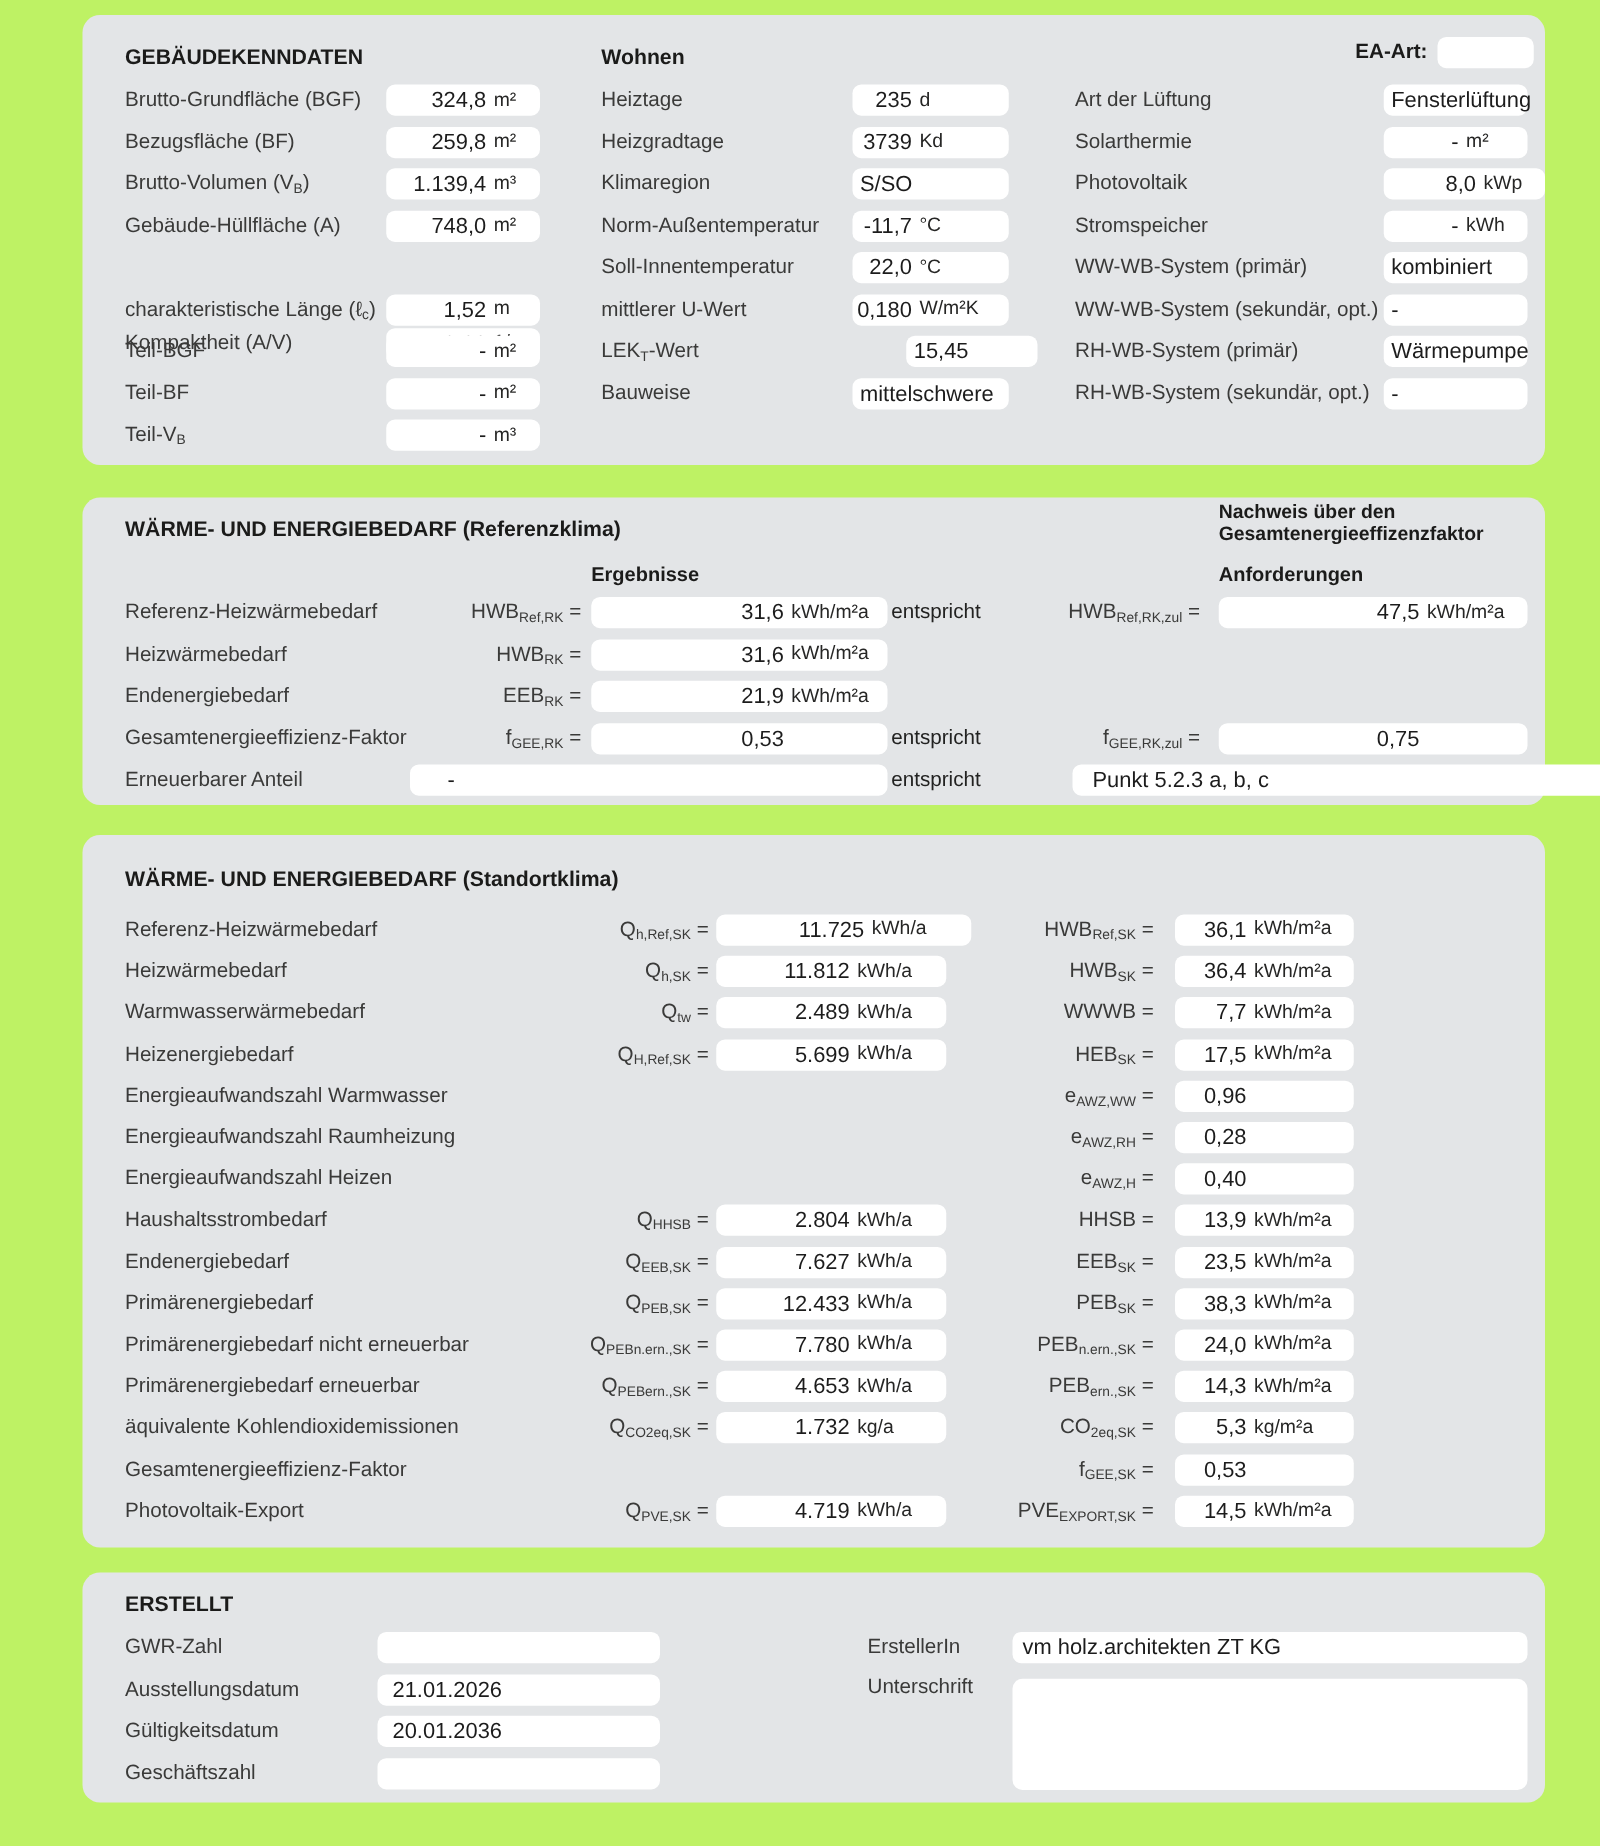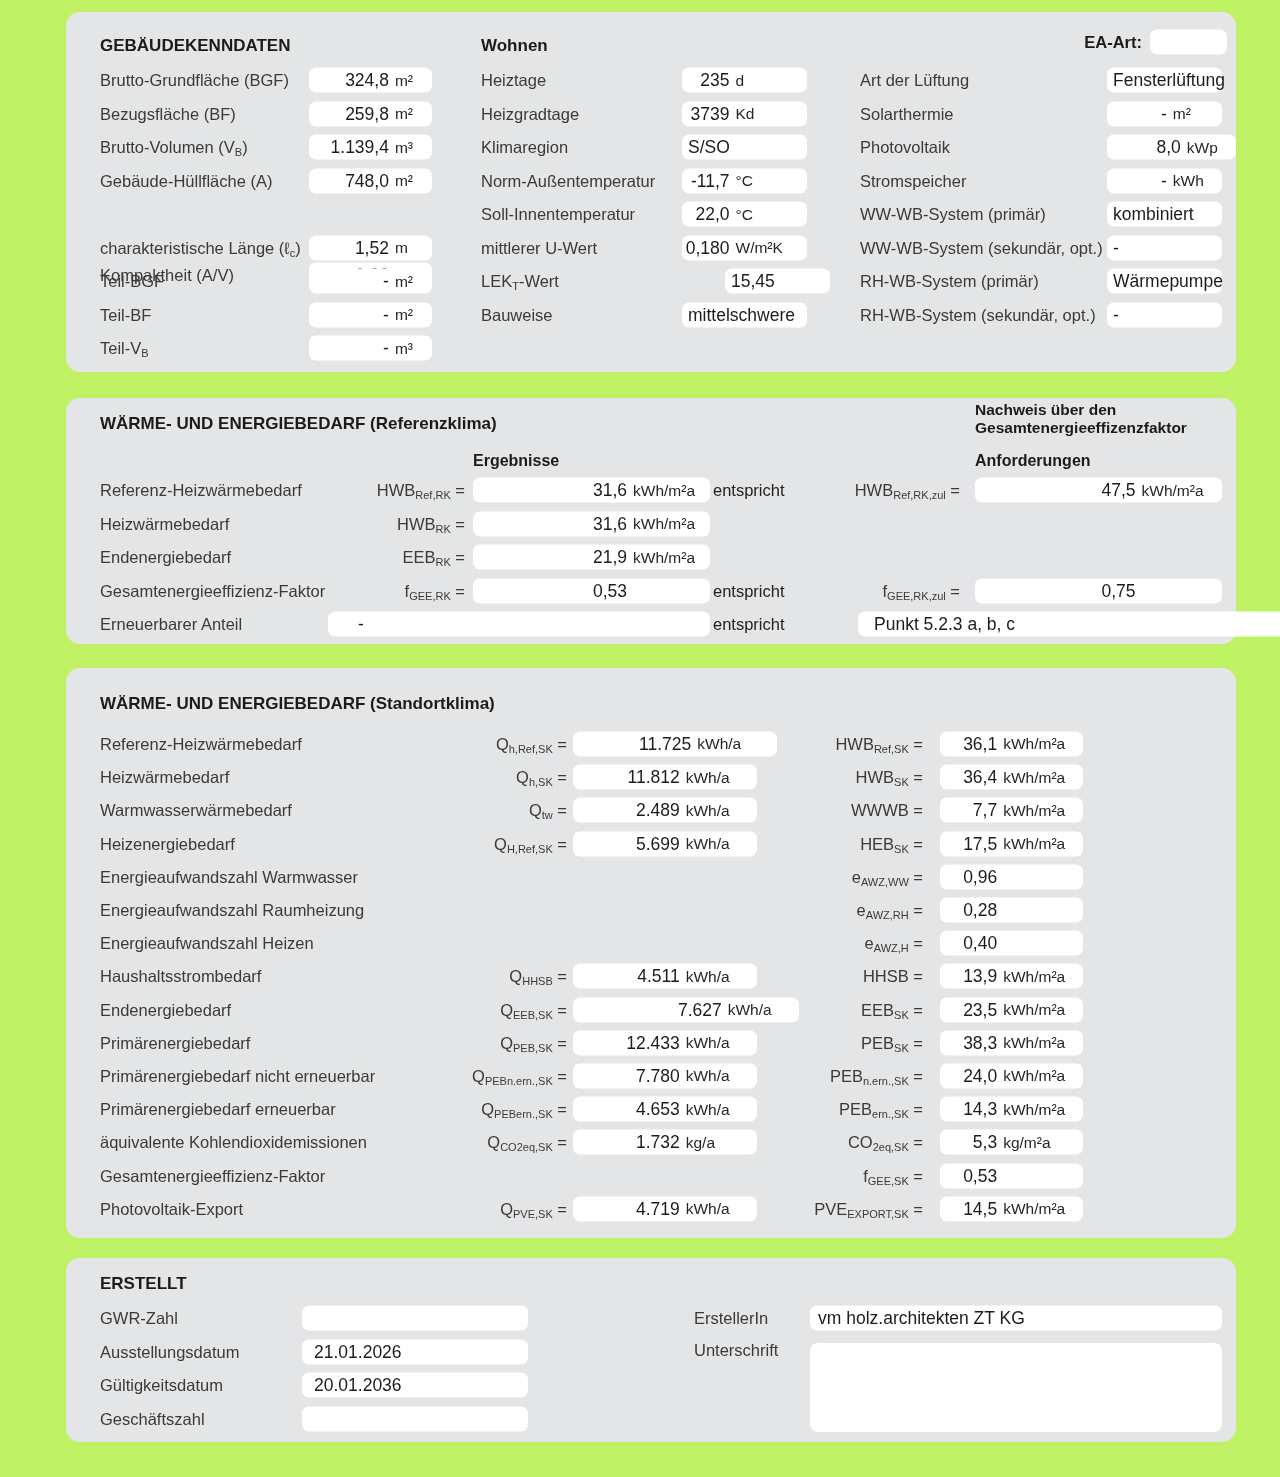--- a/index.html
+++ b/index.html
@@ -354,33 +354,33 @@
           <div class="flabel" style="left: 34px;">Energieaufwandszahl Heizen</div>
           <div class="fsym" style="left: 640px; width: 217px;">e<sub>AWZ,H</sub> =</div>
           <div class="vbox" style="left: 874px; width: 143px;">
             <span class="val num" style="width: 40%;">0,40</span>
           </div>
         </div>
         <div class="frow" style="top: 291.8px; height: 33.2px;">
           <div class="flabel" style="left: 34px;">Haushaltsstrombedarf</div>
           <div class="fsym" style="left: 280px; width: 221px;">Q<sub>HHSB</sub> =</div>
           <div class="vbox" style="left: 507px; width: 184px;">
-            <span class="val num" style="width: 58%;">4.511</span>
+            <span class="val num" style="width: 58%;">2.804</span>
             <span class="unit">kWh/a</span>
           </div>
           <div class="fsym" style="left: 640px; width: 217px;">HHSB =</div>
           <div class="vbox" style="left: 874px; width: 143px;">
             <span class="val num" style="width: 40%;">13,9</span>
             <span class="unit">kWh/m²a</span>
           </div>
         </div>
         <div class="frow" style="top: 325px; height: 33.2px;">
           <div class="flabel" style="left: 34px;">Endenergiebedarf</div>
           <div class="fsym" style="left: 280px; width: 221px;">Q<sub>EEB,SK</sub> =</div>
-          <div class="vbox" style="left: 507px; width: 184px; padding-left: 42px;">
+          <div class="vbox" style="left: 507px; width: 184px;">
             <span class="val num" style="width: 58%;">7.627</span>
             <span class="unit">kWh/a</span>
           </div>
           <div class="fsym" style="left: 640px; width: 217px;">EEB<sub>SK</sub> =</div>
           <div class="vbox" style="left: 874px; width: 143px;">
             <span class="val num" style="width: 40%;">23,5</span>
             <span class="unit">kWh/m²a</span>
           </div>
         </div>
         <div class="frow" style="top: 358.2px; height: 33.2px;">

